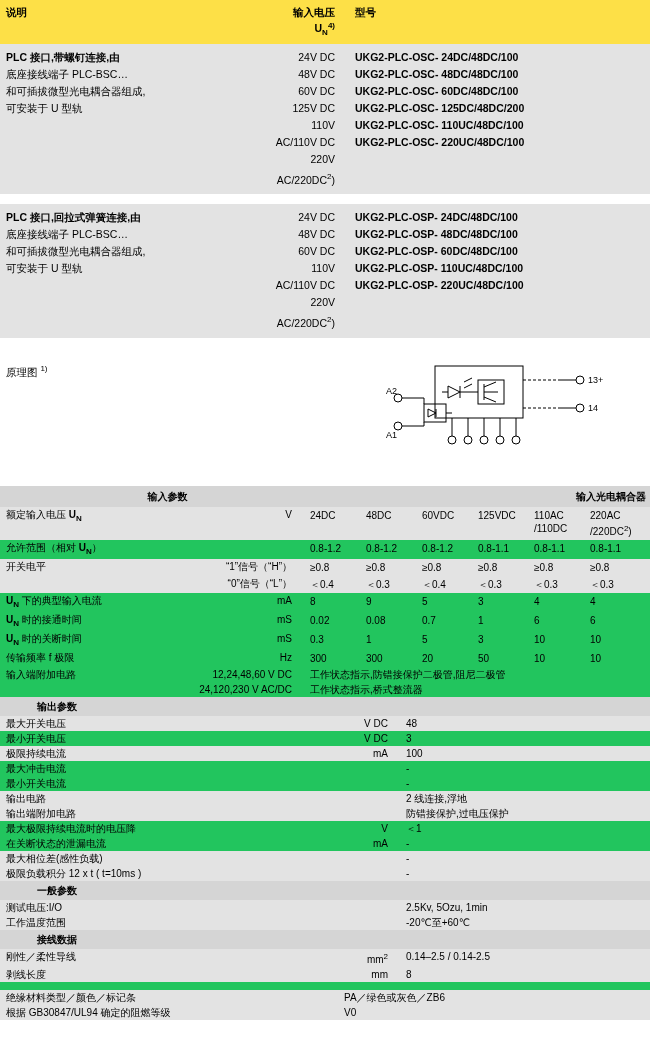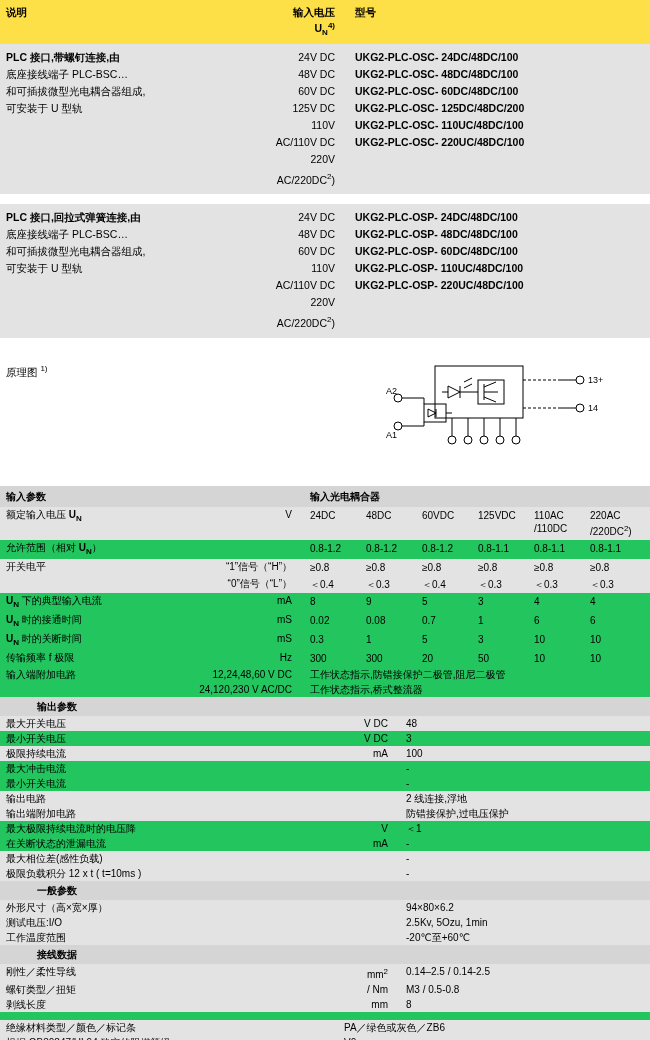--- a/index.html
+++ b/index.html
@@ -61,21 +61,21 @@
   .ptable td{
     font-size:10px;
     line-height:13px;
     padding:1px 4px 1px 6px;
     white-space:nowrap;
   }
   .ptable tr.band td{background:#e3e3e3;}
   .c-name{width:215px;}
   .c-unit{width:95px;text-align:right;padding-right:8px !important;}
   .c-val{padding-left:10px !important;}
-  .hdr td{font-weight:bold;background:#d5d5d5 !important;padding-top:4px;padding-bottom:4px;}
+  .hdr td{font-weight:bold;background:#d5d5d5 !important;padding-top:4px;padding-bottom:4px;text-align:right;}
   .sect td{font-weight:bold;background:#d5d5d5 !important;padding-top:3px;padding-bottom:3px;padding-left:37px;}
 
   
   .grid{width:100%;border-collapse:collapse;table-layout:fixed;}
   .grid td{font-size:10px;line-height:13px;padding:1px 0;white-space:nowrap;}
   .g1{width:56px;}
   .vsub{font-size:8px;vertical-align:sub;}
   .vsup{font-size:8px;vertical-align:super;}
 </style>
 </head>
@@ -458,25 +458,20 @@
     </table>
 
   <table class="ptable">
     <tbody>
         <tr class="sect">
       <td class="c-name">一般参数</td>
       <td class="c-unit"></td>
       <td class="c-val"></td>
     </tr>
     <tr class="band">
-      <td class="c-name">外形尺寸（高×宽×厚）</td>
-      <td class="c-unit"></td>
-      <td class="c-val">94×80×6.2</td>
-    </tr>
-    <tr class="band">
       <td class="c-name">测试电压:I/O</td>
       <td class="c-unit"></td>
       <td class="c-val">2.5Kv, 5Ozu, 1min</td>
     </tr>
     <tr class="band">
       <td class="c-name">工作温度范围</td>
       <td class="c-unit"></td>
       <td class="c-val">-20℃至+60℃</td>
     </tr>
   </tbody>
@@ -486,25 +481,20 @@
     <tbody>
         <tr class="sect">
       <td class="c-name">接线数据</td>
       <td class="c-unit"></td>
       <td class="c-val"></td>
     </tr>
     <tr class="band">
       <td class="c-name">刚性／柔性导线</td>
       <td class="c-unit">mm<span class="vsup">2</span></td>
       <td class="c-val">0.14–2.5 / 0.14-2.5</td>
-    </tr>
-    <tr class="band">
-      <td class="c-name">螺钉类型／扭矩</td>
-      <td class="c-unit">/ Nm</td>
-      <td class="c-val">M3 / 0.5-0.8</td>
     </tr>
     <tr class="band">
       <td class="c-name">剥线长度</td>
       <td class="c-unit">mm</td>
       <td class="c-val">8</td>
     </tr>
   </tbody>
     </table>
 
   <table class="ptable">

